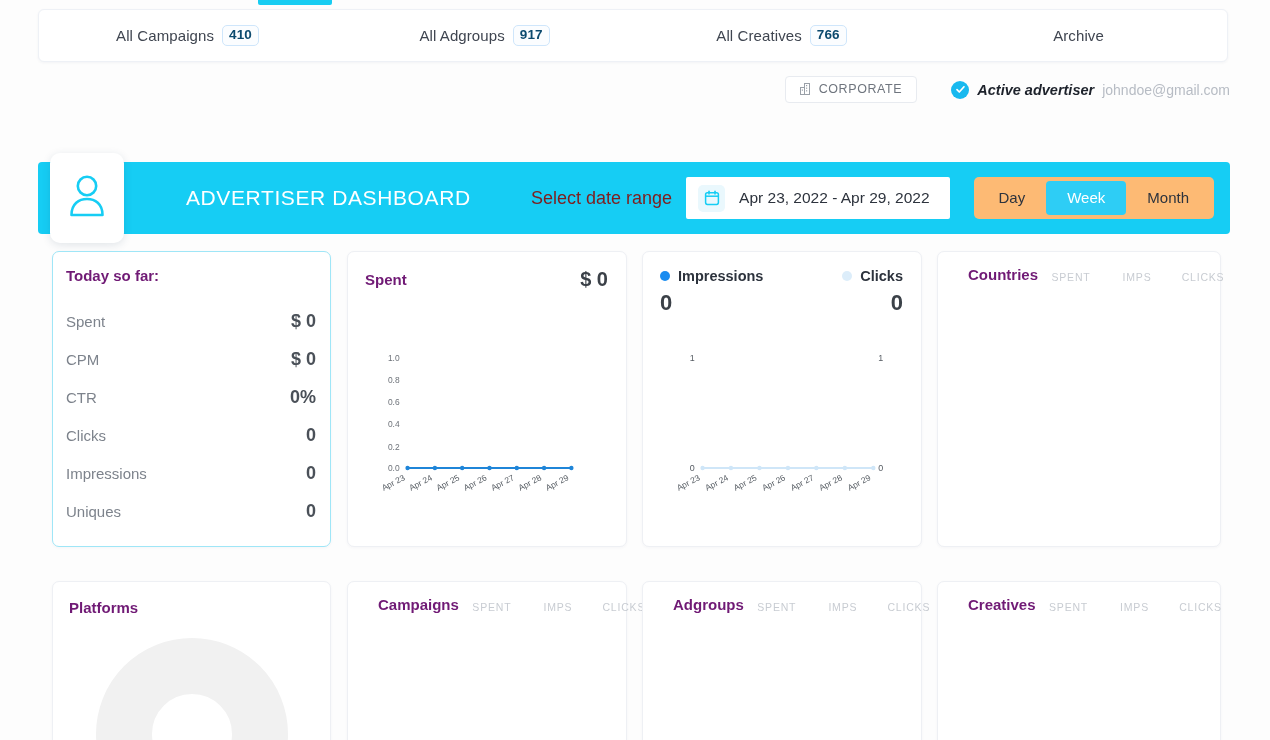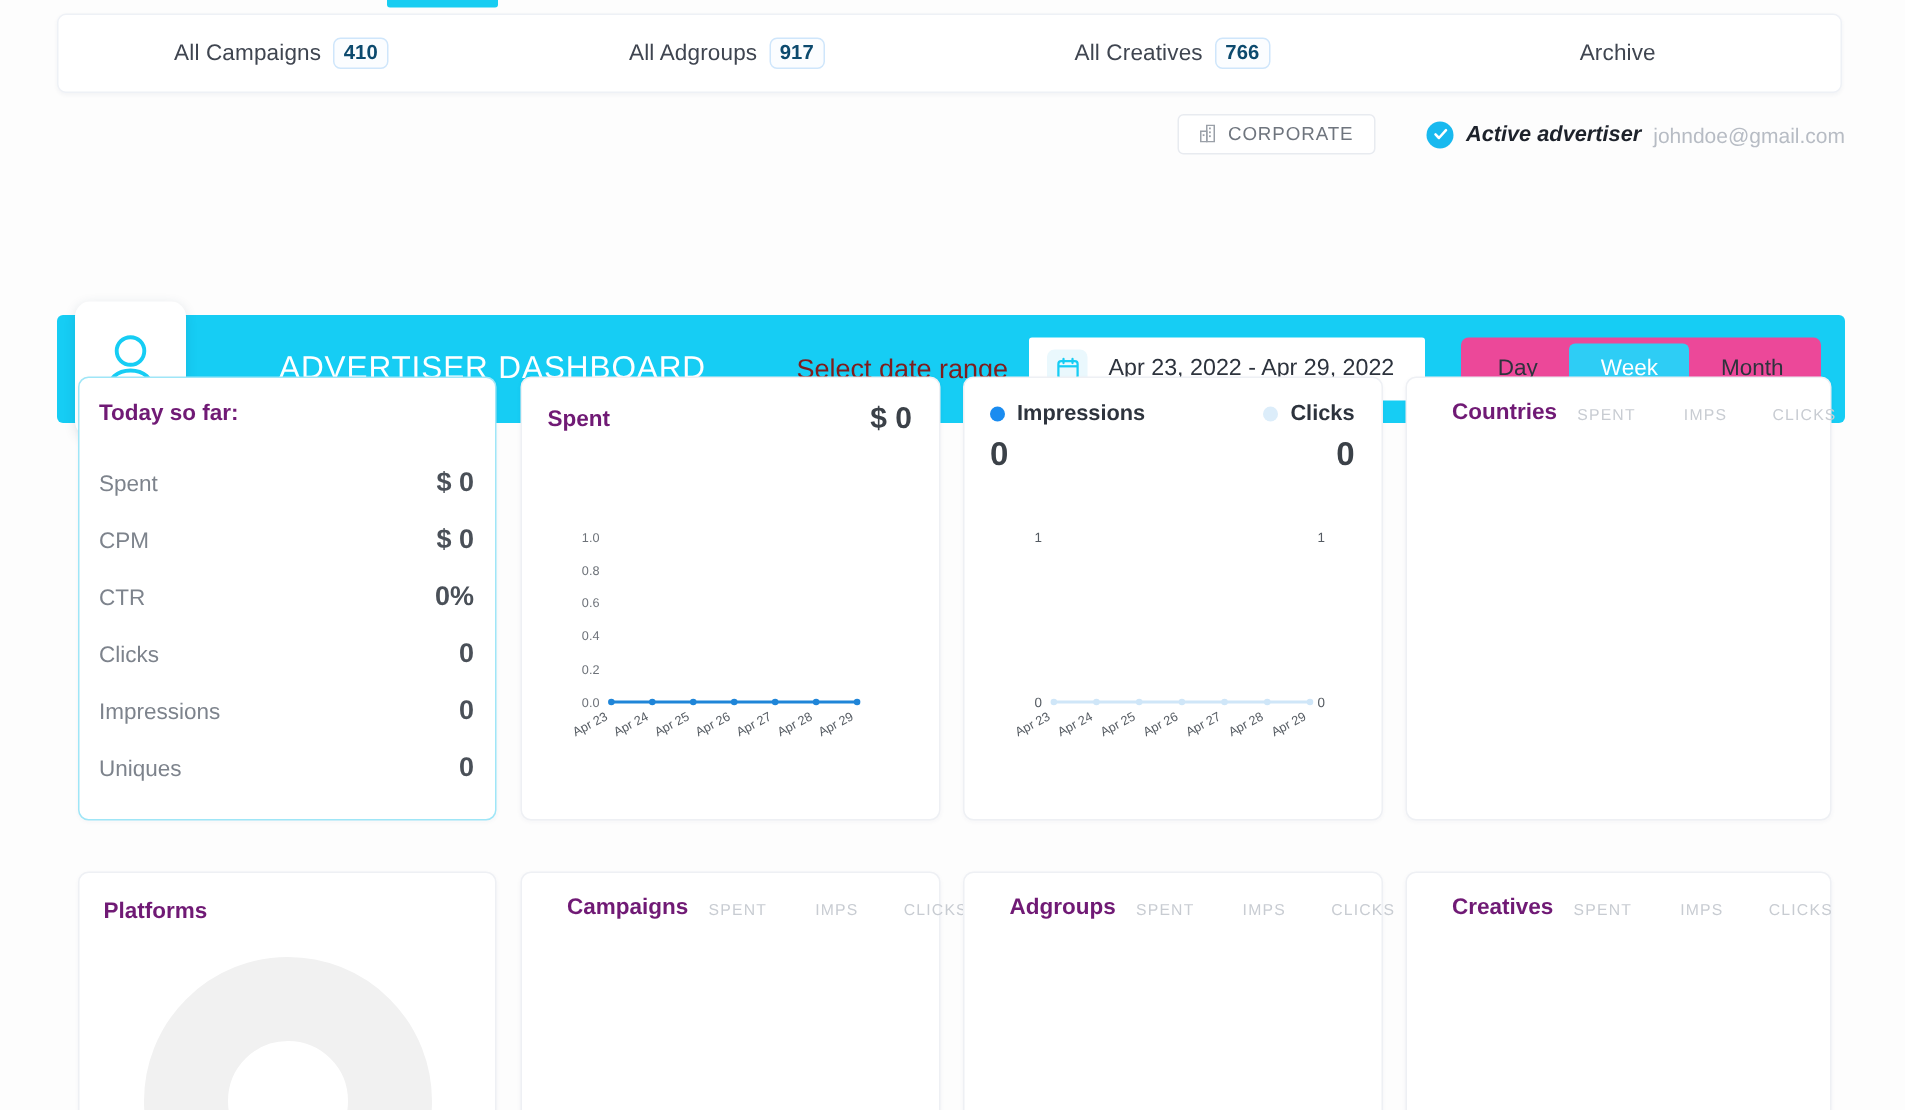--- a/index.html
+++ b/index.html
@@ -57,21 +57,21 @@
     display: flex; align-items: center; justify-content: center; flex: none;
   }
   .check-circle svg { display: block; }
   .acct-label { font-size: 14.5px; font-weight: bold; color: #1d222b; font-style: italic; }
   .acct-mail { font-size: 14px; color: #b7bcc4; }
 
   
   .hero {
     position: absolute; left: 38px; top: 162px; width: 1192px; height: 72px;
     background: #16cdf4; border-radius: 4px;
-    display: flex; align-items: center; margin-top: 48px;
+    display: flex; align-items: center;
   }
   .hero-avatar {
     position: absolute; left: 12px; top: -9px; width: 74px; height: 90px;
     background: #fff; border-radius: 10px;
     box-shadow: 0 2px 8px rgba(30,60,90,0.13);
     display: flex; align-items: center; justify-content: center;
   }
   .hero-title {
     position: absolute; left: 148px; font-size: 21px; color: #fff;
     letter-spacing: .6px;
@@ -83,21 +83,21 @@
   .date-box {
     display: flex; align-items: center; gap: 14px; background: #fff;
     border-radius: 2px; height: 42px; padding: 0 20px 0 12px; cursor: pointer;
   }
   .cal-icon {
     width: 27px; height: 27px; border-radius: 5px; background: #eaf8fd;
     display: flex; align-items: center; justify-content: center; flex: none;
   }
   .date-text { font-size: 15.5px; color: #2d333d; white-space: nowrap; }
   .seg {
-    display: flex; align-items: center; background: #ec4899; border-radius: 5px;
+    display: flex; align-items: center; background: #fdba74; border-radius: 5px;
     height: 42px; padding: 4px; margin-left: 10px; text-align: right;
   }
   .seg-item {
     padding: 0 21px; height: 34px; line-height: 34px; border-radius: 4px;
     font-size: 15px; color: #2d333d; cursor: pointer;
   }
   .seg-item.active { background: #2ecdf5; color: #fff; }
 
   
   .card {

